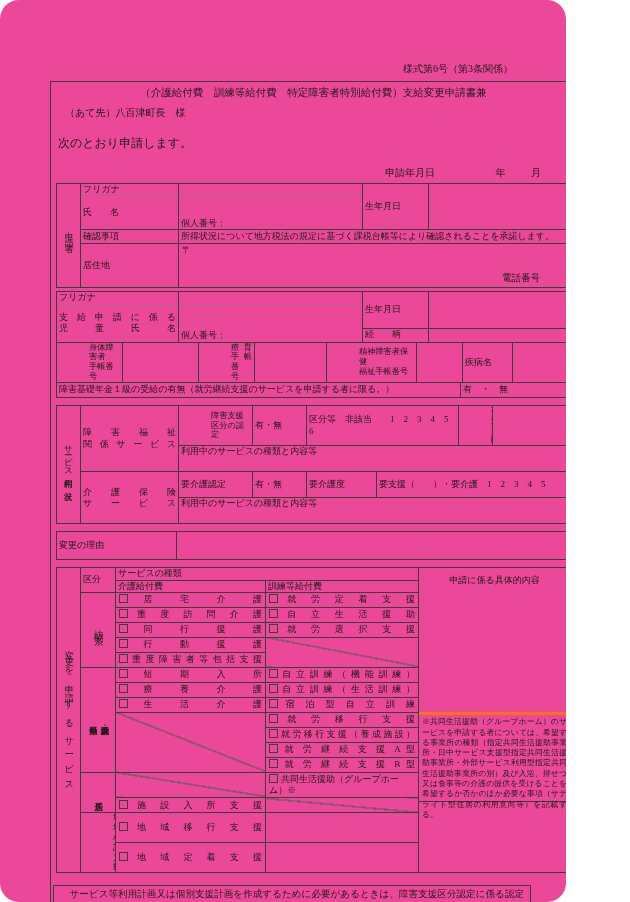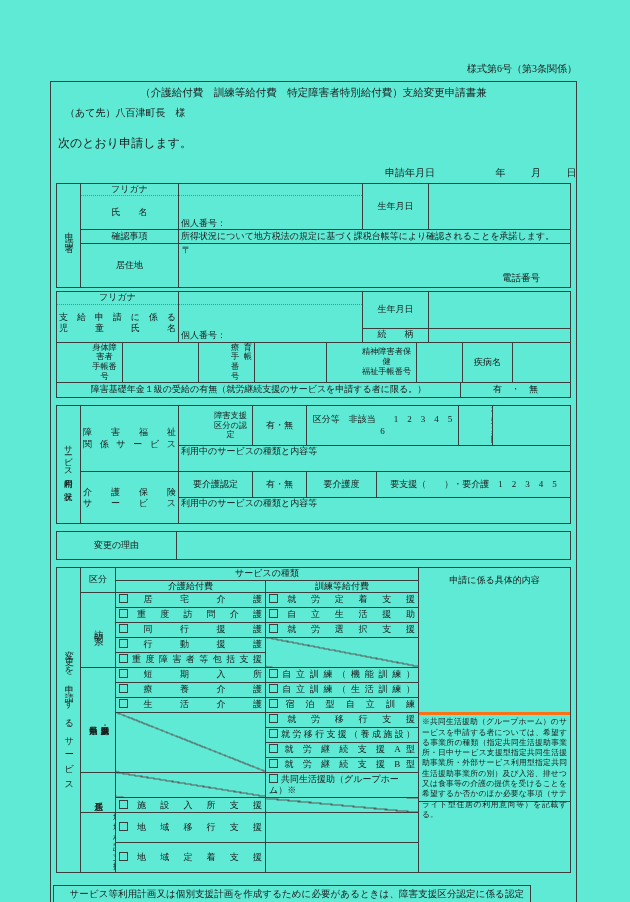--- a/index.html
+++ b/index.html
@@ -1,31 +1,31 @@
 <!DOCTYPE html>
 <html><head>
 <meta charset="utf-8">
 <style>
   html,body{margin:0;padding:0;background:#fff;}
-  .page{position:relative;width:630px;height:902px;background:#5eead4;box-sizing:border-box;
+  .page{position:relative;width:566px;height:902px;background:#ec4899;box-sizing:border-box;
         padding-top:62px;font-family:"Liberation Serif","DejaVu Serif",serif;color:#1a1a1a;
-        -webkit-font-smoothing:antialiased;overflow:hidden;}
+        -webkit-font-smoothing:antialiased;overflow:hidden;border-radius:19px;}
   .form-code{text-align:right;padding-right:53px;font-size:10px;margin-bottom:5px;}
   .outer{margin-left:50px;width:527px;border:1px solid #3d3d3d;box-sizing:border-box;
          padding-top:4px;padding-bottom:6px;}
   .title{text-align:center;font-size:10.5px;line-height:14px;}
   .addressee{margin:6px 0 0 14px;font-size:10px;}
   .declare{margin:15px 0 0 7px;font-size:12px;}
   .date-row{font-size:10px;margin:14px 0 2px 0;white-space:nowrap;}
   .date-row .dl{margin-left:334px;}
   .date-row .y{margin-left:58px;} .date-row .m{margin-left:23px;} .date-row .d{margin-left:23px;}
   table{border-collapse:collapse;table-layout:fixed;width:514px;margin-left:5px;}
   td{border:1px solid #3d3d3d;padding:0 2px;font-size:9px;line-height:1.25;overflow:hidden;
      vertical-align:middle;box-sizing:border-box;}
-  .ctr{text-align:center;}
+  .ctr{}
   .pre{white-space:pre-line;}
   .just{text-align:justify;text-align-last:justify;white-space:pre-line;}
   .vtx{writing-mode:vertical-rl;text-orientation:upright;display:inline-block;}
   .vcell{text-align:center;vertical-align:middle;}
   .dot{border-bottom:1px dotted #808080;}
   .dot-t{border-top:1px dotted #808080;}
   .bot{vertical-align:bottom;margin-left:16px;}
   .top{vertical-align:top;}
   .cb{display:inline-block;width:7px;height:7px;border:1px solid #3d3d3d;margin-right:3px;
       vertical-align:-1px;flex:none;}

